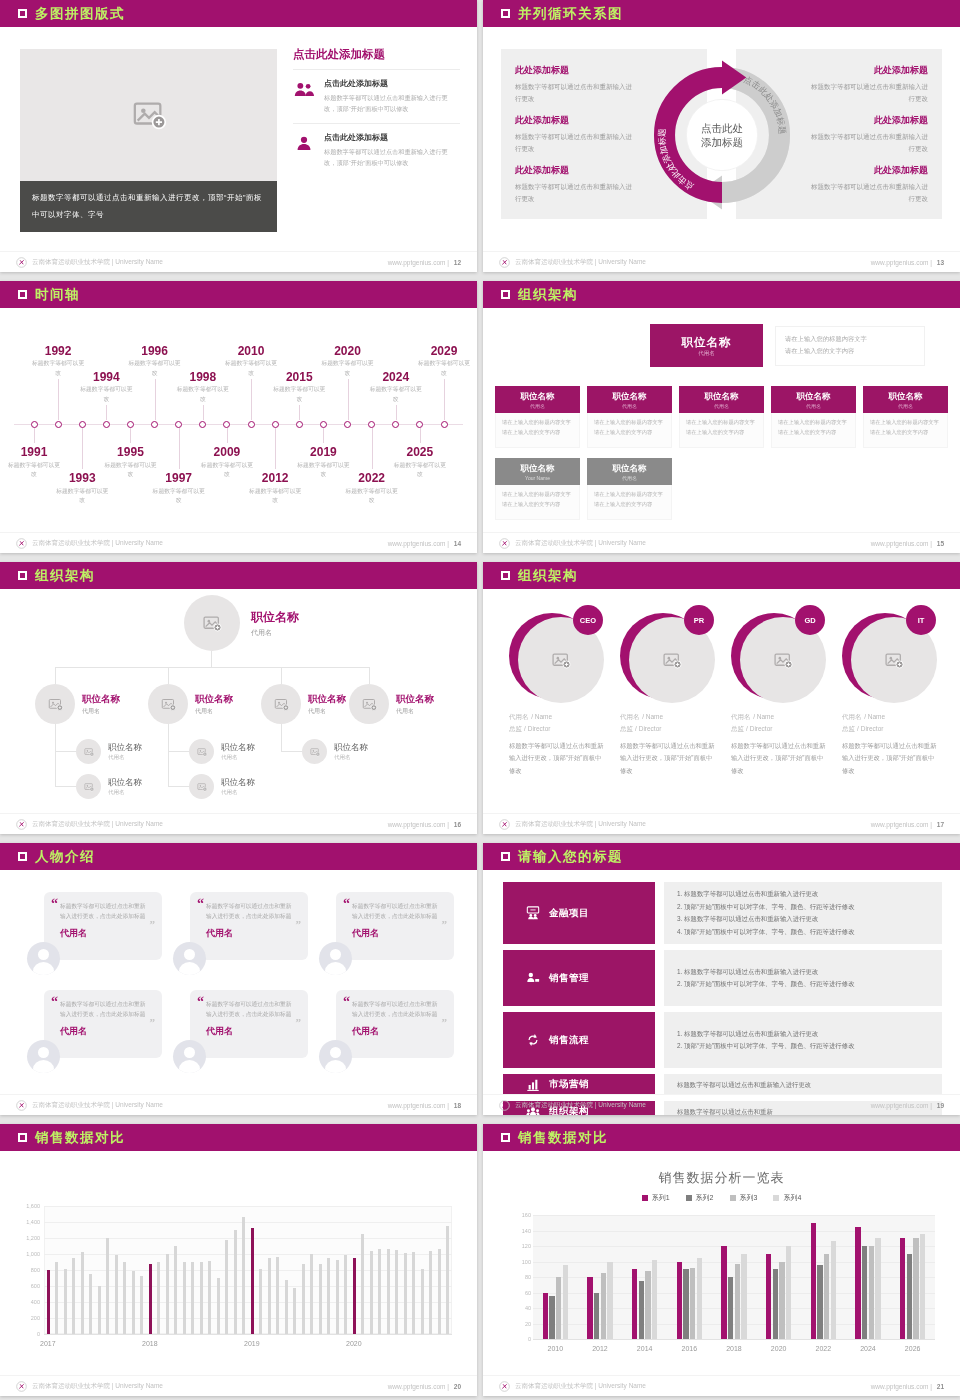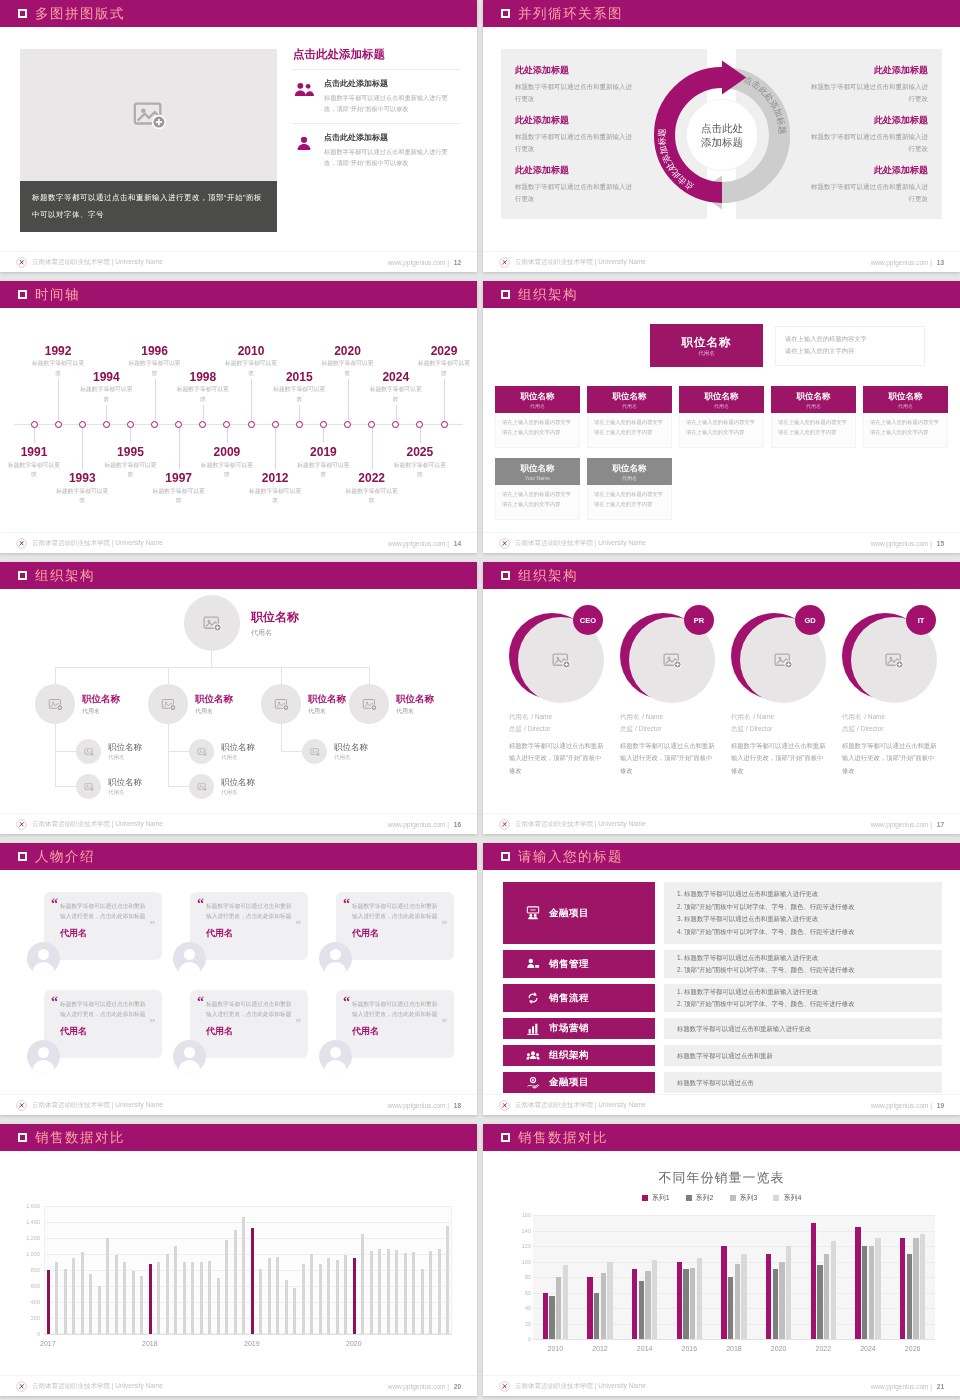--- a/index.html
+++ b/index.html
@@ -2,21 +2,21 @@
 <html><head>
 <meta charset="utf-8">
 <style>
 *{margin:0;padding:0;box-sizing:border-box}
 html,body{width:960px;height:1400px;overflow:hidden}
 body{background:#E5E5E5;font-family:"Liberation Sans","DejaVu Sans",sans-serif}
 .sheet{display:grid;grid-template-columns:477px 477px;grid-auto-rows:272px;gap:9px 6px;width:960px}
 .slide{position:relative;background:#fff;overflow:hidden;box-shadow:0 1px 3px rgba(0,0,0,.18)}
 .s-header{height:27px;background:#A1116E;display:flex;align-items:center;gap:8px;padding-left:18px}
 .hd-box{width:9px;height:9px;border:2px solid #fff;flex:none}
-.hd-title{color:#fca5a5;font-size:13.5px;font-weight:normal;letter-spacing:1.5px}
+.hd-title{color:#bef264;font-size:13.5px;font-weight:bold;letter-spacing:1.5px}
 .s-body{position:absolute;top:27px;left:0;right:0;bottom:21px}
 .s-footer{position:absolute;left:0;right:0;bottom:0;height:21px;border-top:1px solid #f3f3f3;display:flex;align-items:center;padding:0 16px;font-size:6.5px;color:#c2c2c2}
 .s-footer .logo{width:11px;height:11px;margin-right:5px;flex:none}
 .s-footer .site{margin-left:auto}
 .s-footer .pg{color:#8f8f8f;font-weight:bold;margin-left:3px}
 
 .s1-left{position:absolute;left:20px;top:22px;width:257px}
 .s1-img{height:132px;background:#E9E7E7;display:flex;align-items:center;justify-content:center}
 .s1-cap{background:#4B4B49;color:#fff;font-size:7.5px;line-height:2.2;padding:9px 12px;letter-spacing:.5px}
 .s1-right{position:absolute;left:293px;top:20px;width:167px}
@@ -93,21 +93,21 @@
 .s7-avatar::before{content:"";position:absolute;left:11px;top:7px;width:11px;height:11px;border-radius:50%;background:#fff}
 .s7-avatar::after{content:"";position:absolute;left:6px;top:20px;width:21px;height:18px;border-radius:50%;background:#fff}
 
 .s8-wrap{position:absolute;left:20px;right:18px;top:12px}
 .s8-row{display:flex;gap:9px;margin-bottom:6px}
 .s8-l{width:152px;flex:none;background:#9C1566;color:#fff;display:flex;align-items:center;gap:9px;padding-left:23px}
 .s8-l svg{width:14px;height:14px;fill:#fff;stroke:#fff;flex:none}
 .s8-l .lb{font-size:9.5px;font-weight:bold;letter-spacing:.5px}
 .s8-r{flex:1;background:#EFEFEF;display:flex;flex-direction:column;justify-content:center;padding:4px 13px;gap:2.5px}
 .s8-r div{font-size:6.4px;color:#6f6f6f;line-height:1.55}
-.h1{height:62px}.h2{height:28px}.h3{height:21px}
+.h1{height:62px}.h2{height:56px}.h3{height:21px}
 
 .chart-title{position:absolute;left:0;right:0;text-align:center;font-size:13px;color:#6b6b6b;letter-spacing:1px}
 .c9-frame{position:absolute;border:1px solid #f1f1f1;background:#FCFCFC}
 .c9-grid{position:absolute;height:1px;background:#efefef}
 .c9-ylab{position:absolute;width:34px;text-align:right;font-size:5.5px;color:#bcbcbc;left:6px}
 .c9-bar{position:absolute;width:3px}
 .c9-xlab{position:absolute;font-size:7px;color:#9b9b9b}
 .c10-leg{position:absolute;left:0;right:0;display:flex;justify-content:center;gap:16px;align-items:center}
 .c10-leg .it{display:flex;align-items:center;gap:4px;font-size:7px;color:#595959}
 .c10-leg .sw{width:6px;height:6px}
@@ -965,21 +965,21 @@
       <span class="site"><span>www.pptgenius.com</span> | <b class="pg">20</b></span>
     </div>
   </div>
 
   <div class="slide">
     <div class="s-header">
       <span class="hd-box"></span>
       <span class="hd-title">销售数据对比</span>
     </div>
     <div class="s-body">
-      <div class="chart-title" style="top:18px">不同年份销量一览表</div>
+      <div class="chart-title" style="top:18px">销售数据分析一览表</div>
       <div class="c10-leg" style="top:42px">
           <div class="it">
             <div class="sw" style="background: rgb(162, 17, 110);"></div>
             <div>系列1</div>
           </div>
           <div class="it">
             <div class="sw" style="background: rgb(127, 127, 127);"></div>
             <div>系列2</div>
           </div>
           <div class="it">

